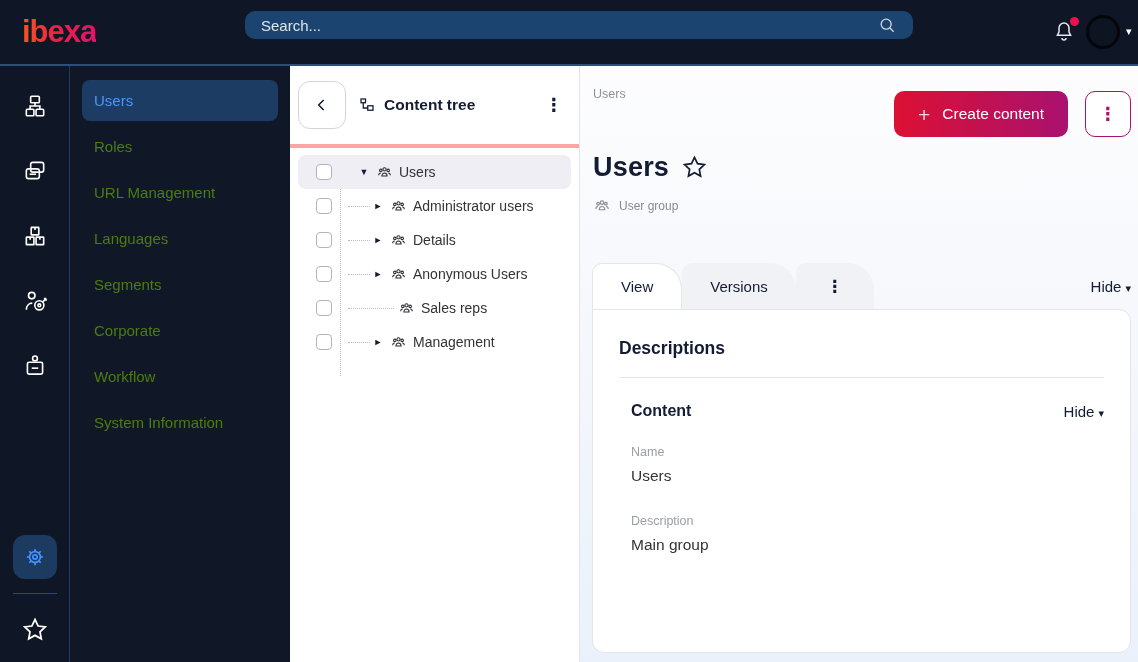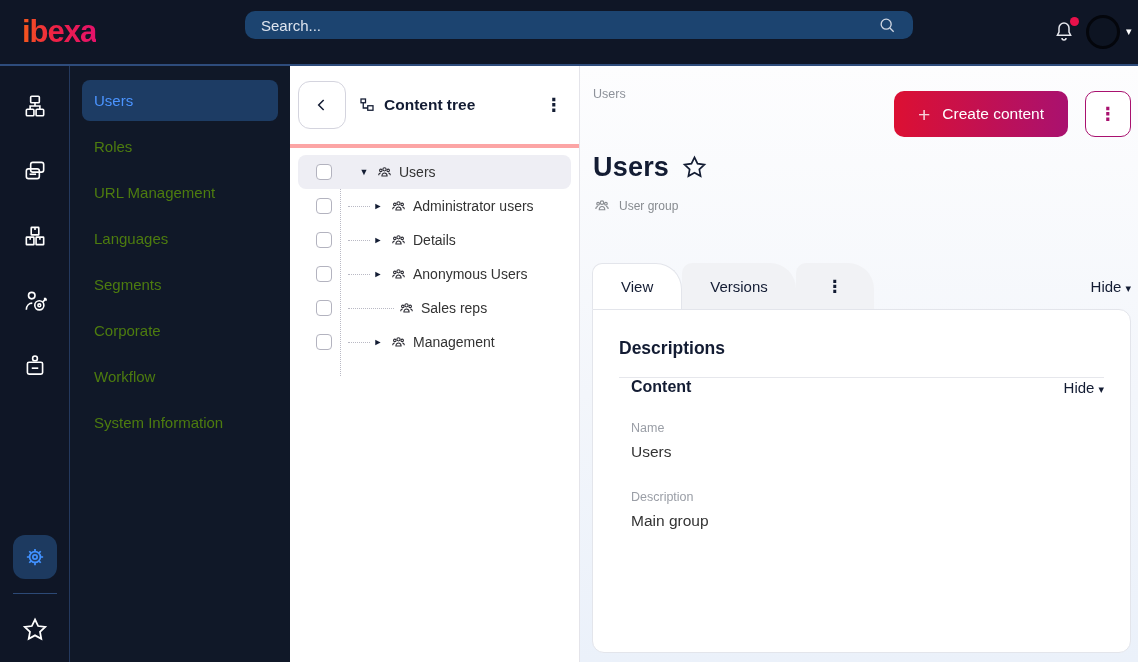--- a/index.html
+++ b/index.html
@@ -91,21 +91,21 @@
          cursor:pointer; position:relative; }
   .tab.active { background:#fff; border:1px solid #e3e5eb; border-bottom:none; z-index:3; }
   .tab.kebab-tab { width:78px; padding:0; font-weight:700; font-size:17px; }
   .tabs-hide { margin-left:auto; align-self:center; font-size:15px; color:#131c33; cursor:pointer; }
   .hide-caret { font-size:11px; margin-left:4px; }
   .panel { position:absolute; left:12px; right:7px; top:243px; height:344px; background:#fff;
            border:1px solid #e3e5eb; border-radius:0 12px 12px 12px; z-index:2; padding:28px 26px; }
   .panel-heading { font-size:17.5px; font-weight:700; color:#131c33; }
   .panel-divider { height:1px; background:#e6e7ec; margin:18px 0 0; }
   .section { padding-left:12px; }
-  .section-hdr { display:flex; align-items:center; }
+  .section-hdr { display:flex; align-items:center; margin-top:24px; }
   .section-title { font-size:16px; font-weight:700; color:#131c33; }
   .section-hide { margin-left:auto; font-size:15px; color:#131c33; cursor:pointer; }
   .field { margin-top:25px; }
   .field-label { font-size:12.5px; color:#9a9ea6; }
   .field-value { font-size:15.5px; color:#333; margin-top:8px; }
 </style>
 </head>
 <body>
 
 <div class="app">

